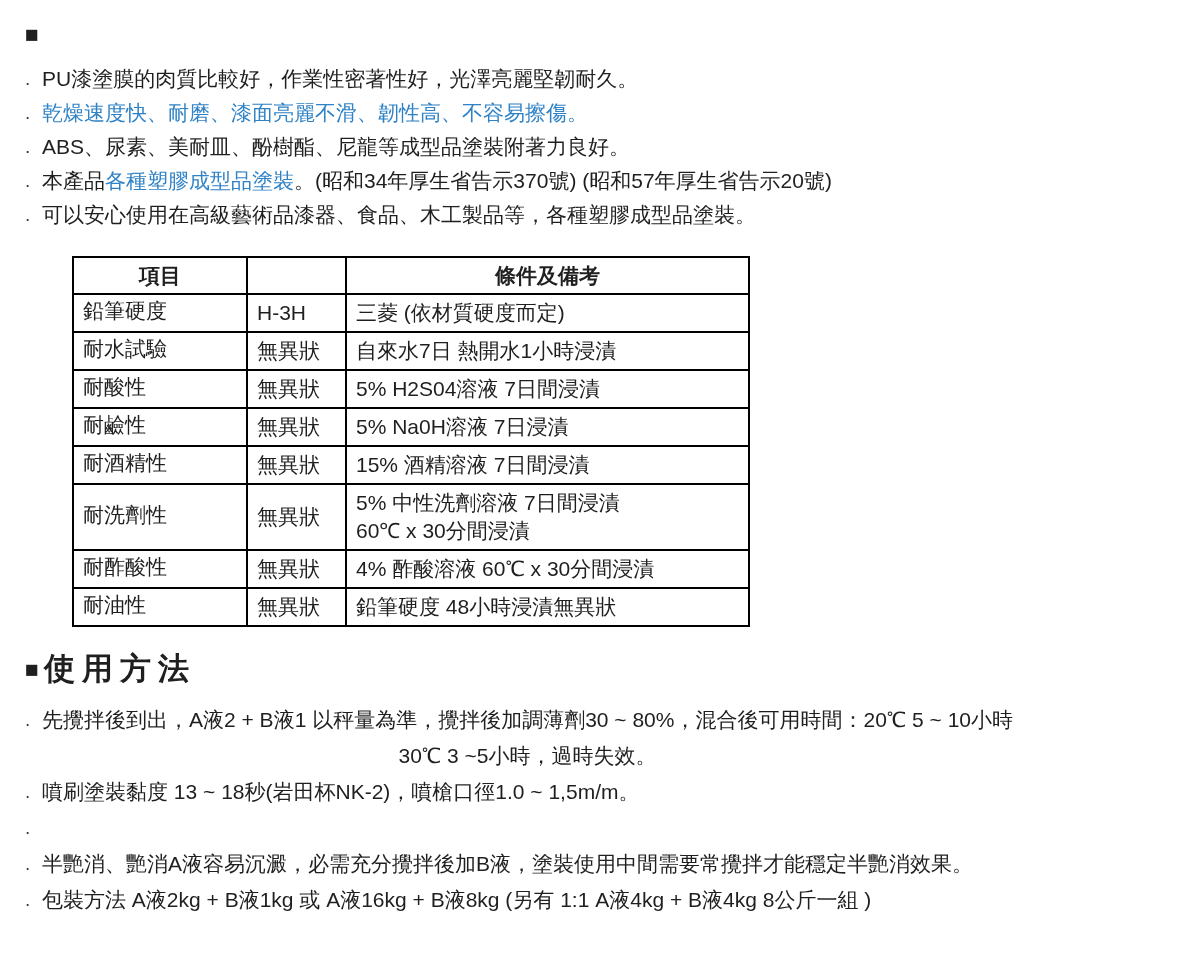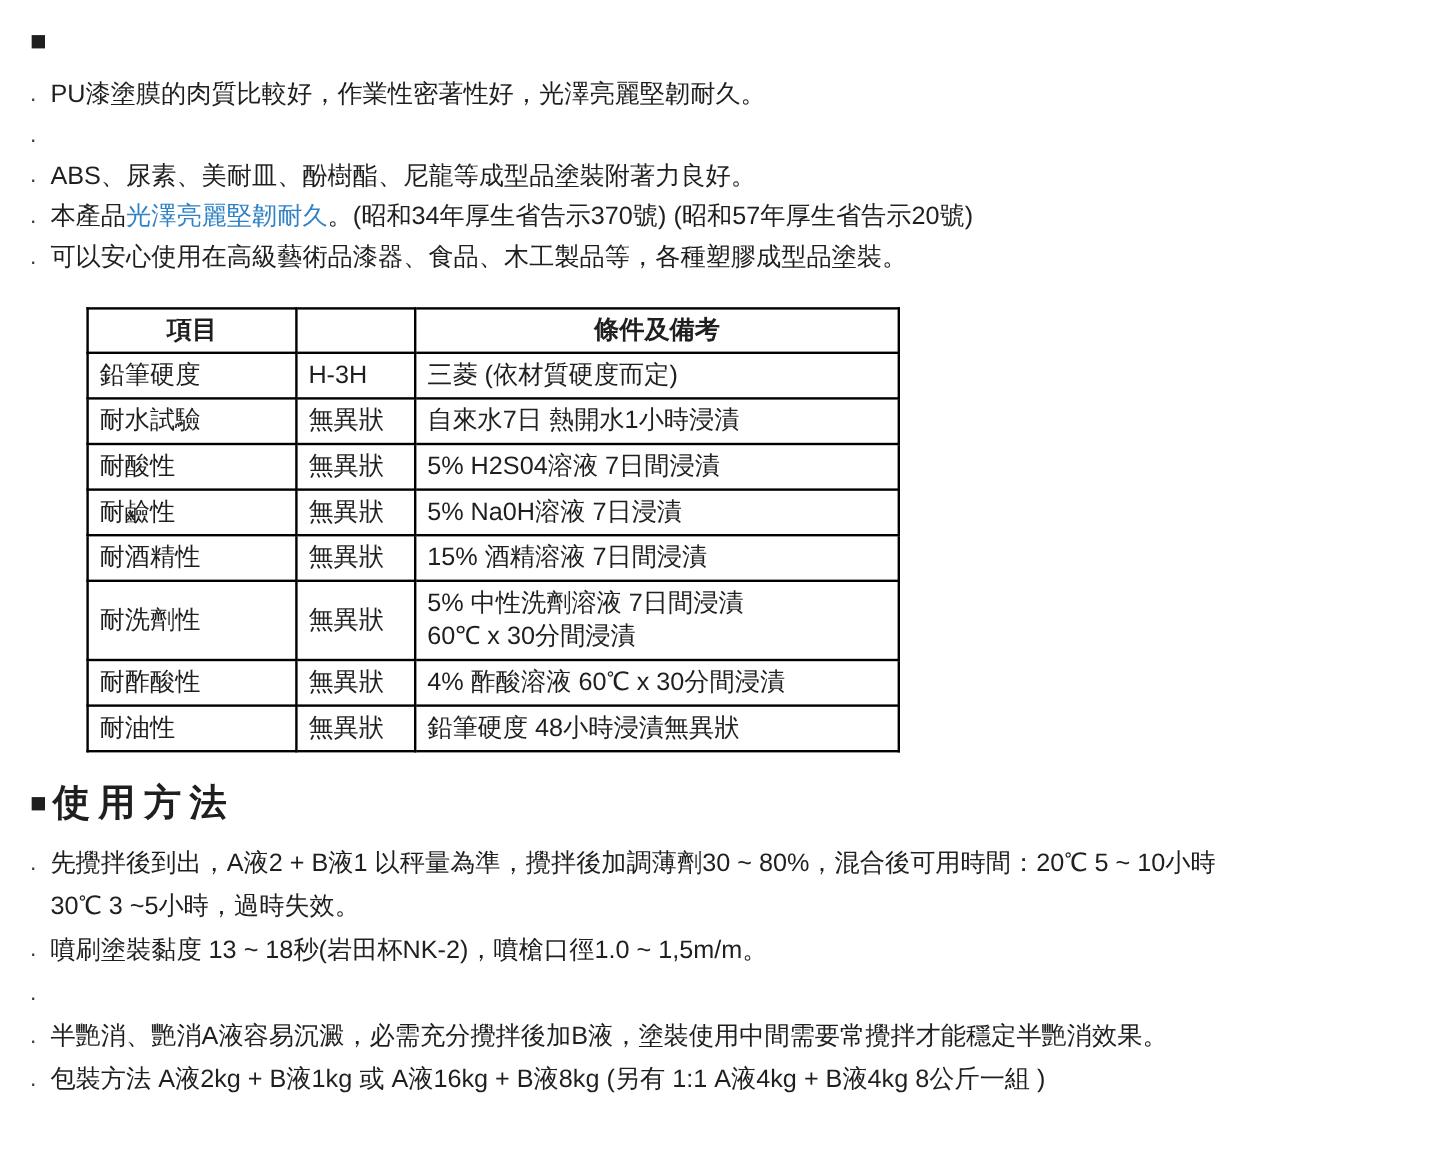--- a/index.html
+++ b/index.html
@@ -24,41 +24,41 @@
   .blist {
     list-style: none; margin: 8px 0 0 0; padding: 0;
     font-size: 21px;
   }
   .blist li { display: flex; line-height: 34px; }
   .usage.blist li { line-height: 36px; }
   .blist .dot {
     flex: 0 0 17px; width: 17px;
     font-size: 19px; color: #3a3a3a;
   }
-  .blist .txt { white-space: pre-line; }
+  .blist .txt { white-space: pre-line; text-align: center; }
   .blue { color: var(--accent); }
 
   table.spec {
     border-collapse: collapse;
     table-layout: fixed;
     width: 678px;
     margin: 24px 0 0 47px;
     font-size: 21px;
     padding-left: 24px;
   }
   table.spec col.c1 { width: 174px; }
   table.spec col.c2 { width: 99px; }
   table.spec th, table.spec td {
     border: 2px solid #000;
     padding: 4px 9px;
     line-height: 28px;
     vertical-align: middle;
   }
   table.spec th { font-weight: 700; text-align: center; line-height: 27px; }
-  td.cell-item { text-align: left; }
+  td.cell-item { text-align: left; font-family: Liberation Mono, monospace; }
   td.cell-result { padding-left: 2px; padding-right: 2px; }
   td.cell-cond { text-align: left; white-space: pre-line; }
 
   .h2 { margin-top: 22px; }
   .usage { margin-top: 13px; }
 </style>
 </head>
 <body>
 
 <div>
@@ -67,28 +67,29 @@
     <span class="sq">■</span>
   </div>
 
   <ul class="blist">
     <li>
       <span class="dot">.</span>
       <span class="txt">PU漆塗膜的肉質比較好，作業性密著性好，光澤亮麗堅韌耐久。</span>
     </li>
     <li>
       <span class="dot">.</span>
+      <span class="txt blue">乾燥速度快、耐磨、漆面亮麗不滑、韌性高、不容易擦傷。</span>
     </li>
     <li>
       <span class="dot">.</span>
       <span class="txt">ABS、尿素、美耐皿、酚樹酯、尼龍等成型品塗裝附著力良好。</span>
     </li>
     <li>
       <span class="dot">.</span>
-      <span class="txt"><span>本產品</span><span class="blue">光澤亮麗堅韌耐久</span><span>。(昭和34年厚生省告示370號) (昭和57年厚生省告示20號)</span></span>
+      <span class="txt"><span>本產品</span><span class="blue">各種塑膠成型品塗裝</span><span>。(昭和34年厚生省告示370號) (昭和57年厚生省告示20號)</span></span>
     </li>
     <li>
       <span class="dot">.</span>
       <span class="txt">可以安心使用在高級藝術品漆器、食品、木工製品等，各種塑膠成型品塗裝。</span>
     </li>
   </ul>
 
   <table class="spec">
     <colgroup>
         <col class="c1">

